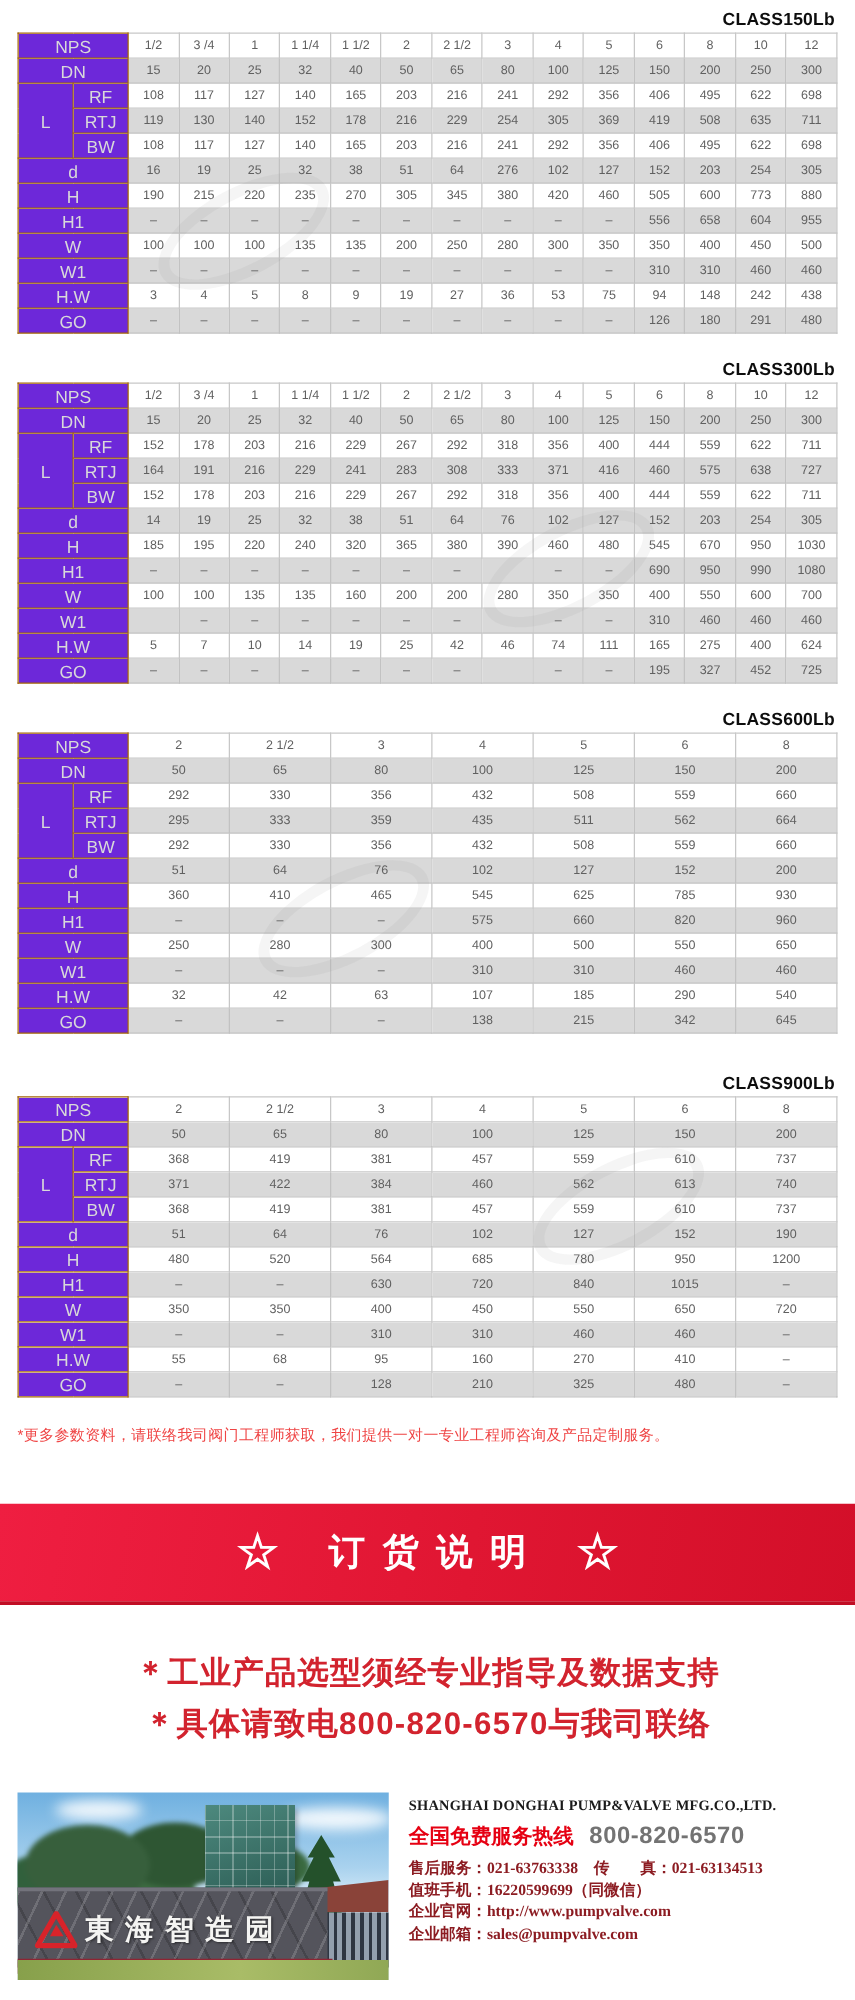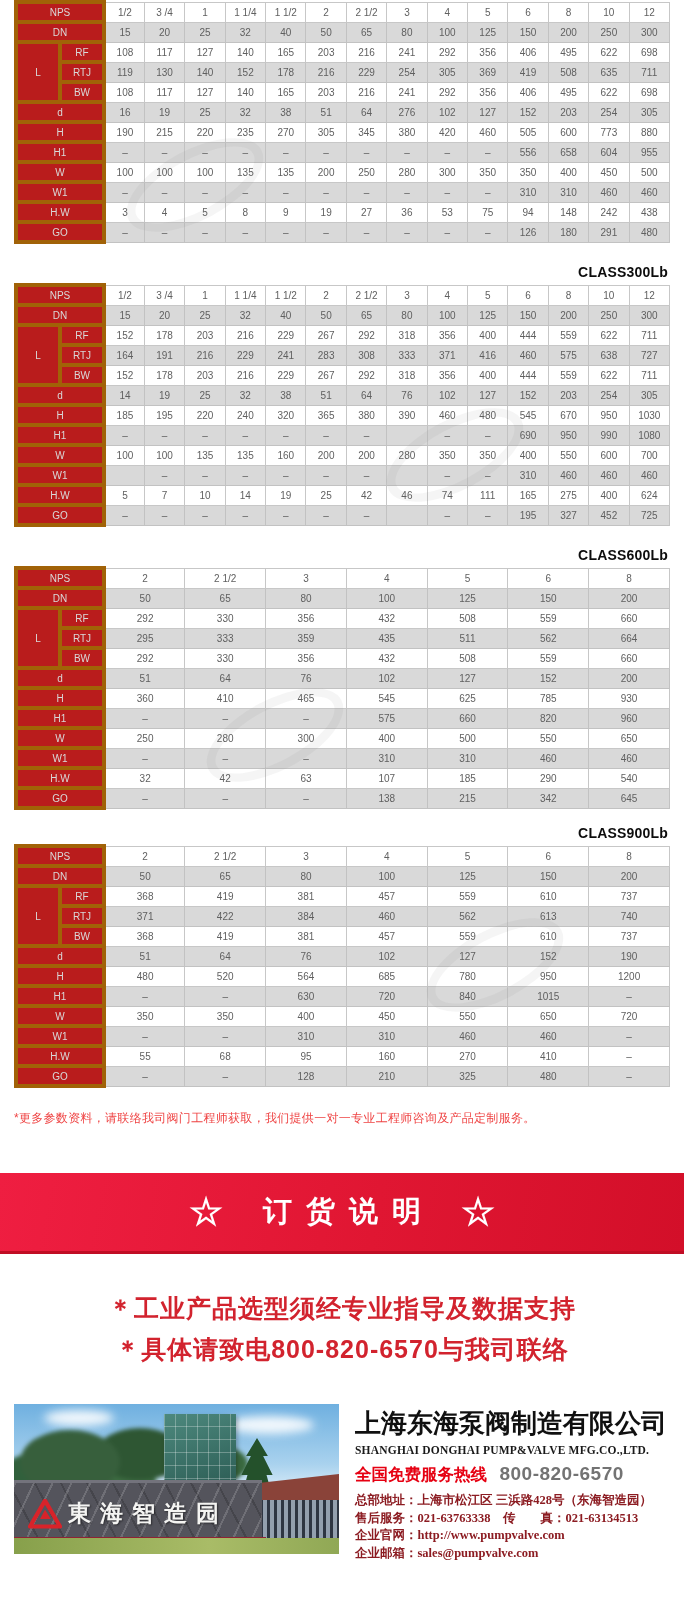--- a/index.html
+++ b/index.html
@@ -13,41 +13,41 @@
         width:150px; height:70px; transform:rotate(-28deg); pointer-events:none; }
 
   
   .tbl-title { text-align:right; font-weight:bold; font-size:14px; color:#0d0d0d;
                padding:7px 2px 3px; letter-spacing:.2px; }
   table.spec { width:100%; border-collapse:collapse; table-layout:fixed; }
   table.spec td { height:20px; font-size:10px; text-align:center; vertical-align:middle;
                   padding:0 1px; overflow:hidden; white-space:nowrap; }
   table.spec td.val { border:1px solid #c7c7c7; color:#606060; background:#fff; }
   table.spec tr:nth-child(even) td.val { background:#d9d9d9; border-color:#c2c2c2; }
-  table.spec td.lab { background:#b91c1c; color:#d9d9d9; border:4px solid #a16207;
-                      font-size:10px; }
+  table.spec td.lab { background:#6d28d9; color:#d9d9d9; border:1px solid #a16207;
+                      font-size:14px; }
   .foot-note { margin:22px 14px 0; font-size:12px; color:#ef4444; letter-spacing:.3px; }
 
   
   .banner { margin-top:46px; height:81px; width:684px;
             background:linear-gradient(100deg,#ef1e41 0%,#e01632 55%,#d30f29 100%);
             border-bottom:3px solid #c00d24;
             display:flex; align-items:center; justify-content:center; gap:26px; }
   .banner .star { color:#fff; font-size:38px; line-height:1; font-weight:bold; }
   .banner .btitle { color:#fff; font-size:29px; font-weight:bold; letter-spacing:14px;
                     text-indent:14px; font-family:"Liberation Sans",sans-serif; }
 
   
   .notice { padding:34px 0 26px; text-align:center; }
   .notice div { color:#d2232e; font-weight:bold; font-size:25px; line-height:41px;
                 letter-spacing:1px; }
 
   
   .bottom { display:flex; padding:8px 14px 0; }
-  .photo { position:relative; width:325px; height:150px; overflow:hidden; flex:none;
+  .photo { position:relative; width:297px; height:150px; overflow:hidden; flex:none;
            background:linear-gradient(180deg,#6fb0e0 0%,#a9d2ee 40%,#e4f1fa 62%,#d8e8f2 70%); }
   .cloud { position:absolute; background:#fdfeff; border-radius:50%; filter:blur(5px); opacity:.9; }
   .treeblob { position:absolute; width:100px; height:64px; border-radius:50%;
               background:#375f3c; filter:blur(2px);
               box-shadow:70px -8px 0 -6px #2e5633, 140px 2px 0 -12px #3a6a40,
                          -28px 14px 0 -8px #31603c, 40px 18px 0 -4px #3c6b41; }
   .glassbldg { position:absolute; left:150px; top:10px; width:72px; height:78px;
                background:repeating-linear-gradient(0deg, rgba(255,255,255,.28) 0 1px, transparent 1px 13px),
                           repeating-linear-gradient(90deg, rgba(255,255,255,.28) 0 1px, transparent 1px 11px),
                           linear-gradient(160deg,#4d897e,#2a5a52);
@@ -88,20 +88,21 @@
 </head>
 <body>
 
 <div class="page">
   <div class="content">
     <div class="wm" style="left:120px; top:150px;"></div>
     <div class="wm" style="left:380px; top:420px;"></div>
     <div class="wm" style="left:200px; top:700px;"></div>
     <div class="wm" style="left:420px; top:930px;"></div>
 
+    <div class="tbl-title">CLASS150Lb</div>
     <table class="spec">
         <colgroup>
           <col style="width:44px">
           <col style="width:44px">
           <col>
           <col>
           <col>
           <col>
           <col>
           <col>
@@ -683,21 +684,21 @@
             <td class="val">–</td>
             <td class="val">–</td>
             <td class="val">138</td>
             <td class="val">215</td>
             <td class="val">342</td>
             <td class="val">645</td>
           </tr>
         </tbody>
       </table>
 
-    <div class="tbl-title" style="margin-top:8px;">CLASS900Lb</div>
+    <div class="tbl-title" style="margin-top:24px;">CLASS900Lb</div>
     <table class="spec">
         <colgroup>
           <col style="width:44px">
           <col style="width:44px">
           <col>
           <col>
           <col>
           <col>
           <col>
           <col>
@@ -856,27 +857,26 @@
           <path d="M20 2 L38 33 L2 33 Z" fill="none" stroke="#d8232a" stroke-width="5" stroke-linejoin="round"></path>
           <path d="M14 24 L27 24 L20 13 Z" fill="#d8232a"></path>
         </svg>
         <span class="wall-sign">東海智造园</span>
       </div>
       <div class="flowers"></div>
       <div class="grass"></div>
     </div>
 
     <div class="company">
-      <div class="cname-cn">上海东海泵阀制造有限公司</div>
       <div class="cname-en">SHANGHAI DONGHAI PUMP&amp;VALVE MFG.CO.,LTD.</div>
       <div class="hotline">
         <span class="hl-label">全国免费服务热线</span>
         <span class="hl-number">800-820-6570</span>
       </div>
       <div class="contact-lines">
-        <div class="contact-line">总部地址：上海市松江区 三浜路428号（东海智造园）</div>
         <div class="contact-line">售后服务：021-63763338　传　　真：021-63134513</div>
+        <div class="contact-line">值班手机：16220599699（同微信）</div>
         <div class="contact-line">企业官网：http://www.pumpvalve.com</div>
         <div class="contact-line">企业邮箱：sales@pumpvalve.com</div>
       </div>
     </div>
   </div>
 </div>
 
 </body></html>

